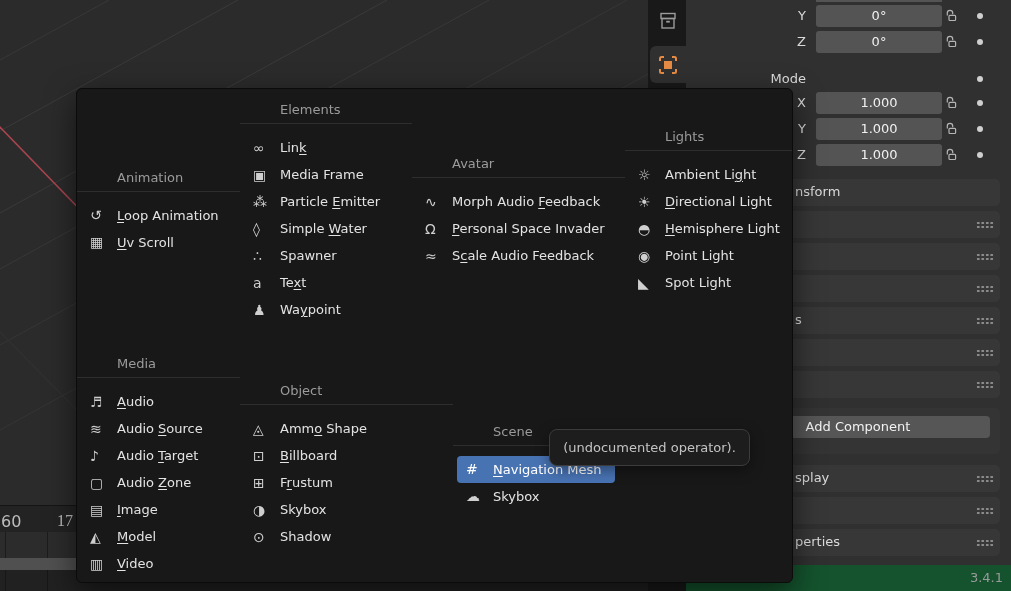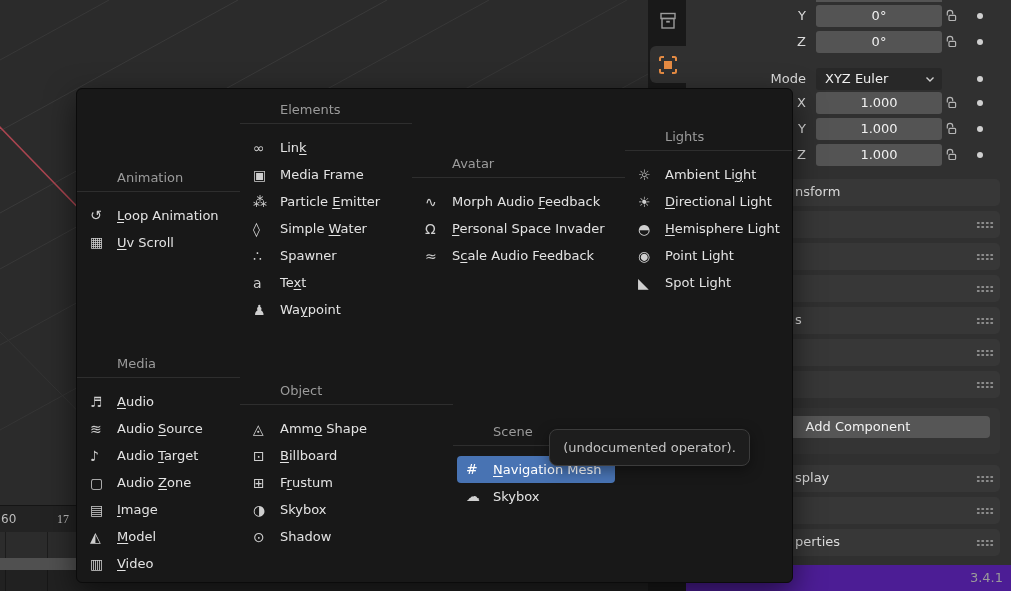--- a/index.html
+++ b/index.html
@@ -5,21 +5,21 @@
   html,body{margin:0;padding:0;background:#111;}
   #app{position:relative;width:1011px;height:591px;overflow:hidden;background:#303030;
        font-family:"DejaVu Sans","Liberation Sans",sans-serif;font-size:13px;color:#e6e6e6;}
 
   
   .viewport{position:absolute;left:0;top:0;width:648px;height:505px;background:#2b2b2b;overflow:hidden;}
 
   
   .timeline{position:absolute;left:0;top:505px;width:648px;height:86px;background:#242424;border-top:1px solid #151515;box-sizing:border-box;}
   .tl-ruler{position:absolute;left:0;top:0;right:0;height:26px;background:#232323;}
-  .tl-num{position:absolute;top:6px;font-size:12px;color:#bdbdbd;}
+  .tl-num{position:absolute;top:6px;font-size:16px;color:#bdbdbd;}
   .tl-mid{position:absolute;left:0;top:26px;right:0;height:26px;background:#2c2c2c;}
   .vline{position:absolute;top:0;bottom:0;width:1px;background:#1c1c1c;}
   .vline2{position:absolute;top:0;bottom:0;width:1px;background:#171717;}
   .tl-bar{position:absolute;left:0;top:52px;right:0;height:12px;background:#505050;}
   .tl-bot{position:absolute;left:0;top:64px;right:0;bottom:0;background:#212121;}
 
   
   .tabstrip{position:absolute;left:648px;top:0;width:38px;height:591px;background:#191919;}
   .tab{position:absolute;left:2px;width:36px;height:34px;display:flex;align-items:center;justify-content:center;}
   .tab.t1{top:4px;}
@@ -39,21 +39,21 @@
           line-height:22px;padding-left:9px;box-sizing:border-box;color:#efefef;}
   .chev{position:absolute;right:7px;top:8px;}
   .prow{position:relative;height:27px;margin:0 11px 5px 4px;background:#373737;border-radius:5px;}
   .prow-label{position:absolute;left:105px;top:5px;color:#dcdcdc;}
   .grip{position:absolute;right:6px;top:10px;width:18px;height:8px;
         background-image:radial-gradient(circle,#8e8e8e 1px,rgba(0,0,0,0) 1.3px);
         background-size:4.5px 4px;}
   .addbox{position:relative;height:46px;margin:10px 11px 0 4px;background:#343434;border-radius:5px;}
   .addbtn{position:absolute;left:36px;top:8px;width:264px;height:22px;background:#565656;border-radius:4px;
           text-align:center;line-height:22px;color:#f2f2f2;}
-  .pfooter{position:absolute;left:0;right:0;top:565px;height:26px;background:#4c1d95;}
+  .pfooter{position:absolute;left:0;right:0;top:565px;height:26px;background:#14532d;}
   .version{position:absolute;right:8px;line-height:26px;color:#9a9a9a;}
 
   
   .menu{position:absolute;left:76px;top:88px;width:717px;height:495px;background:#181818;
         border:1px solid #0b0b0b;border-radius:6px;box-sizing:border-box;z-index:10;overflow:hidden;
         box-shadow:0 10px 30px rgba(0,0,0,.55);}
   .menu-section{display:flex;align-items:center;}
   .menu-section + .menu-section{margin-top:20px;}
   .menu-col{flex:0 0 auto;}
   .menu-head{padding:13px 0 6px 40px;color:#9b9b9b;}
@@ -143,26 +143,20 @@
               <path d="M3.3 7.5 V5.1 a2.7 2.7 0 0 1 5.4 0 V6.2"></path>
               <rect x="5" y="7.3" width="6.6" height="5.2" rx="0.9"></rect>
             </svg></span>
           <i class="kdot" style="left: 291px; top: 8px;"></i>
         </div>
       </div>
 
     <div class="fgroup" style="top:68px">
       <div class="frow">
         <span class="flabel">Mode</span>
-        <div class="select">
-          <span>XYZ Euler</span>
-          <svg class="chev" width="10" height="7" viewBox="0 0 10 7">
-            <path d="M1.5 1.5 L5 5 L8.5 1.5" stroke="#d0d0d0" stroke-width="1.4" fill="none"></path>
-          </svg>
-        </div>
         <i class="kdot" style="left:291px;top:8px"></i>
       </div>
     </div>
 
     <div class="fgroup" id="scale-rows" style="top:92px">
         <div class="frow">
           <span class="flabel">X</span>
           <div class="field">1.000</div>
           <span class="lockwrap"><svg width="15" height="15" viewBox="0 0 15 15" fill="none" stroke="#b5b5b5" stroke-width="1.2">
               <path d="M3.3 7.5 V5.1 a2.7 2.7 0 0 1 5.4 0 V6.2"></path>

